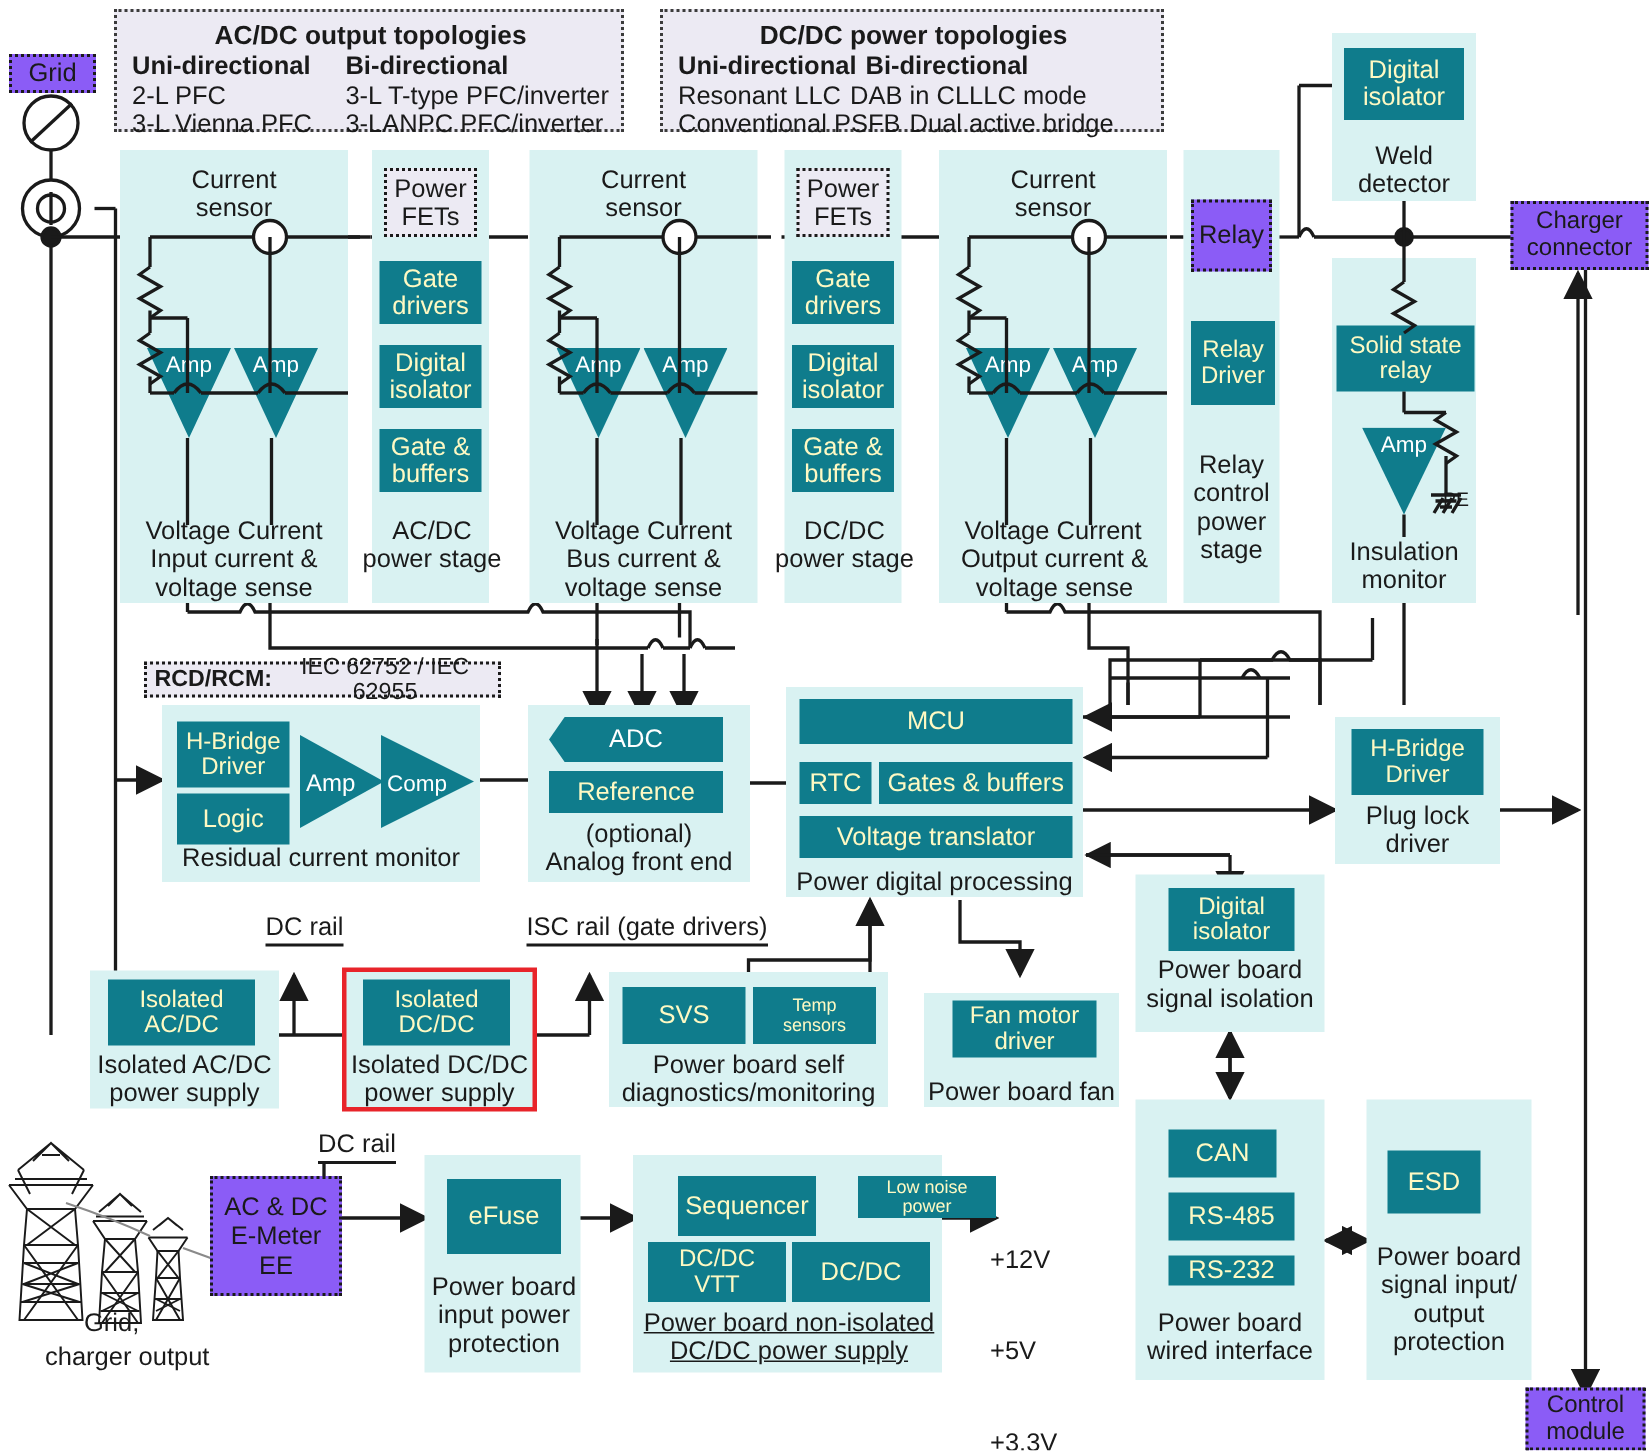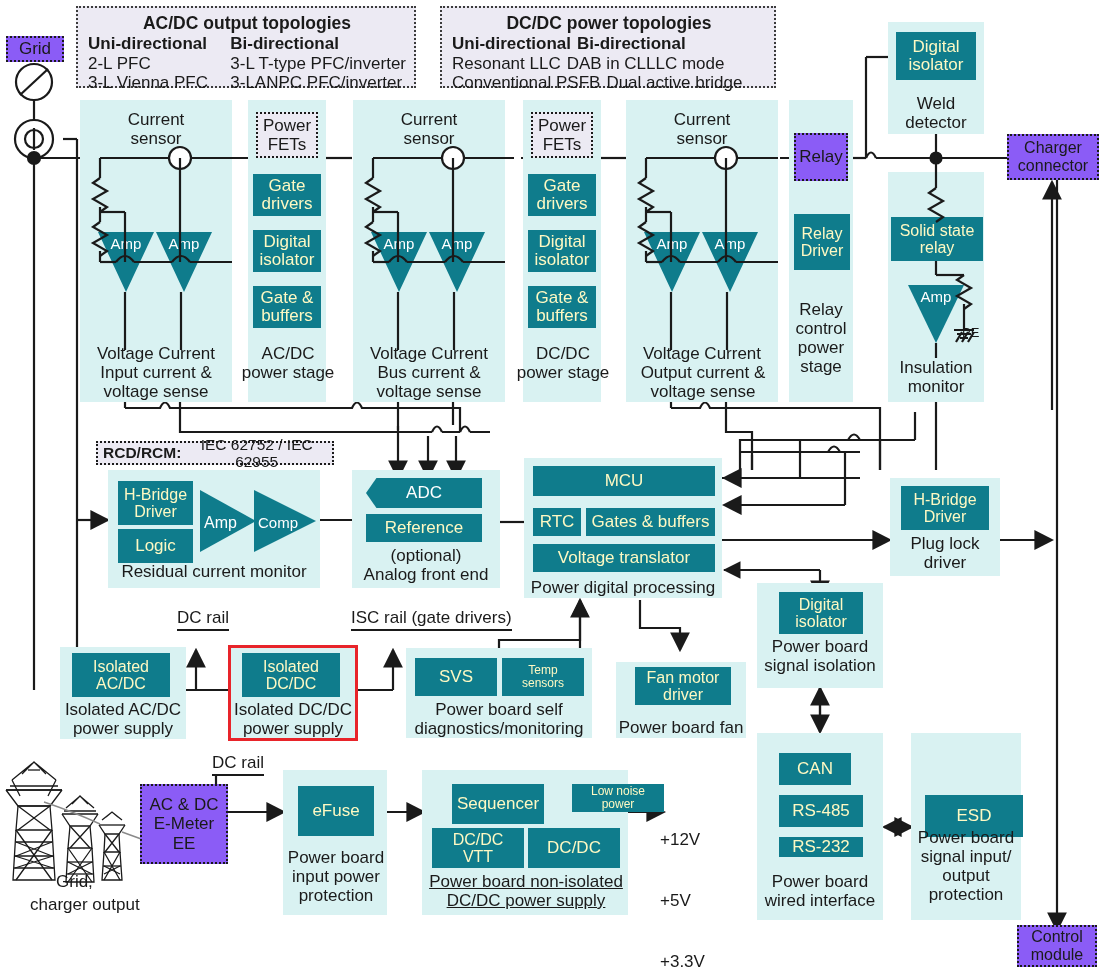--- a/index.html
+++ b/index.html
@@ -356,21 +356,21 @@
 signal isolation</div>
 
   <div class="panel" style="left:757px;top:733px;width:126px;height:187px;"></div>
   <div class="chip" style="left:779px;top:753px;width:72px;height:32px;">CAN</div>
   <div class="chip" style="left:779px;top:795px;width:84px;height:32px;">RS-485</div>
   <div class="chip" style="left:779px;top:837px;width:84px;height:20px;">RS-232</div>
   <div class="cap" style="left:750px;top:872px;width:140px;white-space:pre;">Power board
 wired interface</div>
 
   <div class="panel" style="left:911px;top:733px;width:110px;height:187px;"></div>
-  <div class="chip" style="left:925px;top:767px;width:98px;height:42px;margin-top:28px;">ESD</div>
+  <div class="chip" style="left:925px;top:767px;width:62px;height:42px;">ESD</div>
   <div class="cap" style="left:906px;top:828px;width:120px;white-space:pre;">Power board
 signal input/
 output
 protection</div>
 
   <div class="panel" style="left:283px;top:770px;width:104px;height:145px;"></div>
   <div class="chip" style="left:298px;top:786px;width:76px;height:50px;">eFuse</div>
   <div class="cap" style="left:278px;top:848px;width:116px;white-space:pre;">Power board
 input power
 protection</div>

